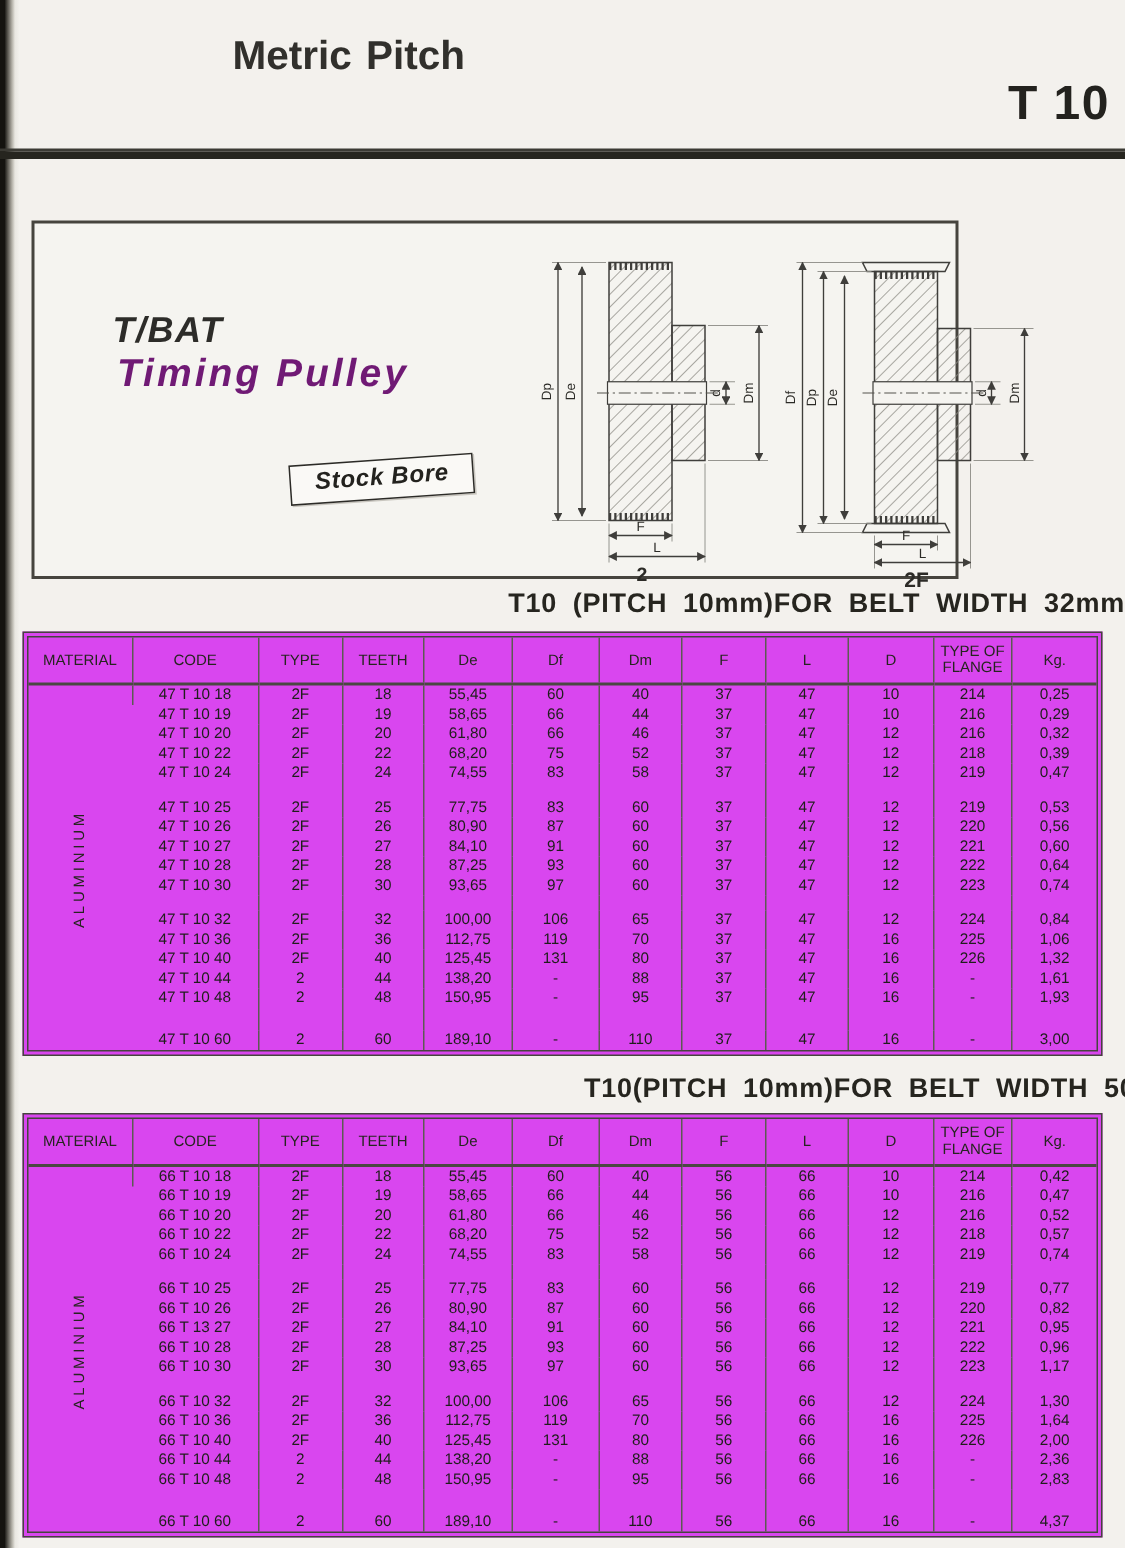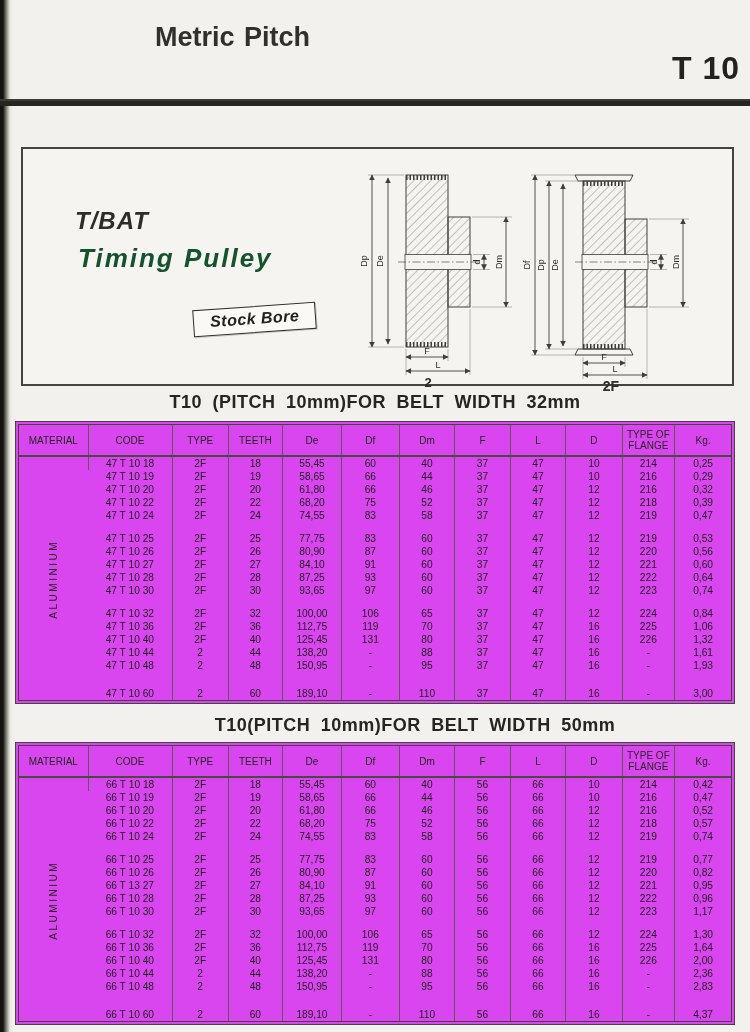--- a/index.html
+++ b/index.html
@@ -12,32 +12,32 @@
   }
   .binding { position:absolute; left:0; top:0; bottom:0; width:13px;
     background:linear-gradient(to right,#14130f 0,#14130f 3px,#55534c 5px,#b4b1a8 8px,#e9e7e1 10px,rgba(233,231,225,0) 13px); }
   .header { position:absolute; left:127px; top:22px; }
   .header .t1, .header .t2 { font-weight:bold; font-size:27px; letter-spacing:0px; word-spacing:9px; color:#31302c; line-height:1.16; }
   .header .t2 { word-spacing:2px;margin-left:28px; }
   .pagecode { position:absolute; right:10px; top:50px; font-weight:bold; font-size:32px; letter-spacing:1px; color:#23221e;margin-left:12px; }
   .rule { position:absolute; left:0; right:0; top:99px; height:3px;
     border-top:2px solid #3b3a34; border-bottom:5px solid #26251f; }
 
-  .panel { position:absolute; left:21px; top:147px; width:713px; height:239px;
+  .panel { position:absolute; left:21px; top:147px; width:618px; height:239px;
     border:2px solid #46443e; background:#f5f4f0; }
   .brand1 { position:absolute; left:52px; top:58px; font-size:24px; font-weight:bold; font-style:italic; letter-spacing:1px; color:#2d2c29; }
-  .brand2 { position:absolute; left:55px; top:94px; font-size:26px; font-weight:bold; font-style:italic; letter-spacing:2px; color:#14532d; }
+  .brand2 { position:absolute; left:55px; top:84px; font-size:26px; font-weight:bold; font-style:italic; letter-spacing:2px; color:#701a75; }
   .badge { position:absolute; left:170px; top:157px; transform:rotate(-4deg);
     border:1.5px solid #2c2b27; background:#faf9f6; padding:3px 16px 4px;
     font-size:16px; font-weight:bold; font-style:italic; letter-spacing:0.5px; color:#23221e;
     box-shadow:1px 1px 0 #c9c6bf; }
   .fig1 { position:absolute; left:325px; top:12px; }
   .fig2 { position:absolute; left:500px; top:12px; }
 
-  .tbl-title { position:absolute; left:0; width:750px; text-align:center;
+  .tbl-title { position:absolute; left:0; width:750px; text-align:right;
     font-size:18px; font-weight:bold; letter-spacing:0.5px; word-spacing:5px; color:#26251f; }
   #title1 { top:392px; } #title2 { top:715px;margin-left:40px; }
 
   .tblwrap { position:absolute; left:15px; width:720px; border:4px double #46443e; background:#d946ef; }
   #tbl1 { top:421px; } #tbl2 { top:742px; }
   table { width:100%; border-collapse:collapse; table-layout:fixed; }
   th { font-weight:normal; font-size:10px; line-height:1.12; padding:4px 0; vertical-align:middle;
        border-bottom:2px solid #4a4842; color:#26251f; text-align:center; }
   th + th, td + td { border-left:1px solid #5c5a53; }
   td { text-align:center; vertical-align:middle; color:#1f1e1b; }

